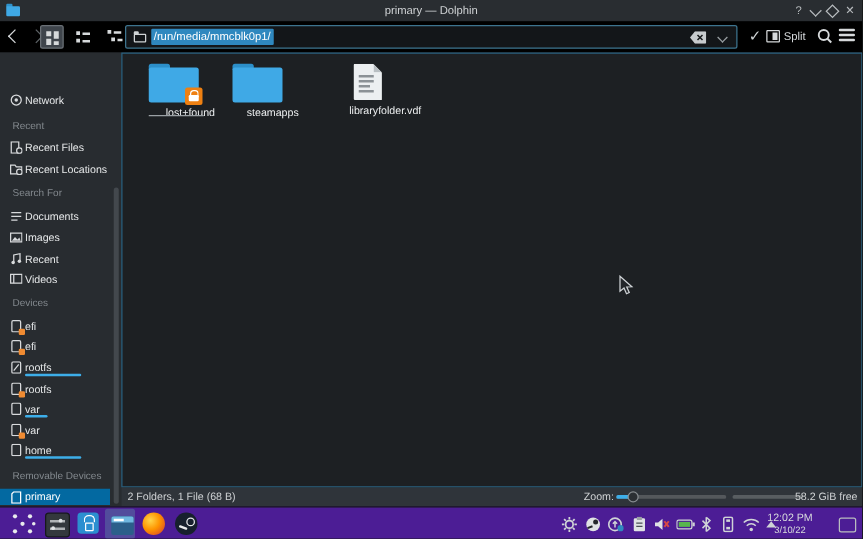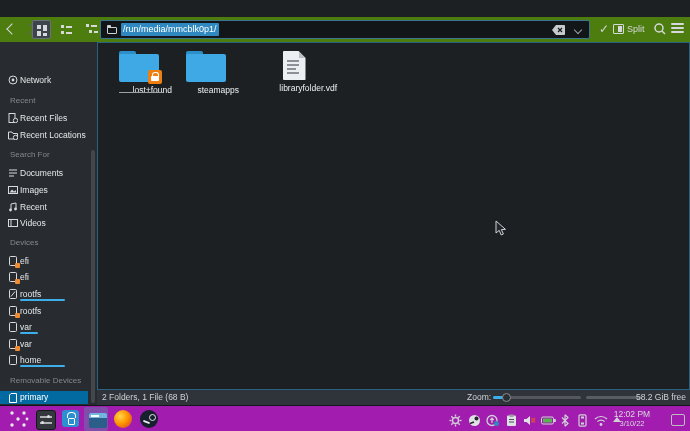--- a/index.html
+++ b/index.html
@@ -9,21 +9,21 @@
   .titlebar{position:absolute;left:0;top:0;width:690px;height:17px;background:#292d31;border-bottom:1px solid #1d2023;}
   .titlebar .appicon{position:absolute;left:5px;top:3px;width:11px;height:10px;}
   .ticon-tab{position:absolute;left:0;top:0;width:5px;height:3px;background:#2f93cc;border-radius:1px;}
   .ticon-body{position:absolute;left:0;top:2px;width:11px;height:8px;background:#3fa9e6;border-radius:1px;}
   .wtitle{position:absolute;left:0;right:0;top:0;height:17px;line-height:17px;text-align:center;
     font-size:9px;color:#cfd2d4;}
   .wctl{position:absolute;top:0;height:17px;line-height:16px;width:14px;text-align:center;font-size:9px;color:#b6babd;}
   .diamond{position:absolute;top:5px;width:6px;height:6px;border:1px solid #b6babd;transform:rotate(45deg);}
   .chev-dn{position:absolute;top:5px;width:6px;height:6px;border-left:1px solid #b6babd;border-bottom:1px solid #b6babd;transform:rotate(-45deg);}
   
-  .toolbar{position:absolute;left:0;top:17px;width:690px;height:25px;background:#4d7c0f;border-bottom:1px solid #23272b;}
+  .toolbar{position:absolute;left:0;top:17px;width:690px;height:25px;background:#000000;border-bottom:1px solid #23272b;}
   .navbtn{position:absolute;top:4px;width:16px;height:16px;}
   .chevL{position:absolute;left:5px;top:4px;width:7px;height:7px;border-left:1.5px solid #d6d9db;border-bottom:1.5px solid #d6d9db;transform:rotate(45deg);}
   .chevR{position:absolute;left:3px;top:4px;width:7px;height:7px;border-right:1.5px solid #5e6367;border-bottom:1.5px solid #5e6367;transform:rotate(-45deg);}
   .viewbtn{position:absolute;top:3px;width:19px;height:19px;border-radius:2px;}
   .viewbtn.active{background:#3e444b;border:1px solid #6b7177;box-sizing:border-box;}
   .vb-sq{position:absolute;background:#d6d9db;}
   .vb-ln{position:absolute;background:#d6d9db;height:1.5px;}
   .urlbar{position:absolute;left:100px;top:3px;width:490px;height:19px;background:#131619;
     border:1px solid #3d748f;border-radius:2px;box-sizing:border-box;}
   .urlfolder{position:absolute;left:6px;top:4px;width:10px;height:9px;}
@@ -71,21 +71,21 @@
   
   .statusbar{position:absolute;left:97px;top:390px;width:593px;height:15px;background:#2f343a;font-size:8.5px;color:#cfd2d4;}
   .st-summary{position:absolute;left:5px;top:0;line-height:15px;}
   .st-zoom{position:absolute;left:370px;top:0;line-height:15px;}
   .zoom-track{position:absolute;left:396px;top:6px;width:88px;height:3px;background:#54585c;border-radius:2px;}
   .zoom-fill{position:absolute;left:0;top:0;width:16px;height:3px;background:#3daee9;border-radius:2px;}
   .zoom-handle{position:absolute;left:405px;top:3px;width:9px;height:9px;background:#2b2f33;border:1px solid #888d91;border-radius:50%;box-sizing:border-box;}
   .cap-track{position:absolute;left:489px;top:6px;width:56px;height:3px;background:#585d61;border-radius:2px;}
   .st-free{position:absolute;right:4px;top:0;line-height:15px;}
   
-  .taskbar{position:absolute;left:0;top:405px;width:690px;height:26px;background:#a21caf;border-top:1px solid #141719;}
+  .taskbar{position:absolute;left:0;top:405px;width:690px;height:26px;background:#4c1d95;border-top:1px solid #141719;}
   .tb-ic{position:absolute;top:3px;width:20px;height:20px;}
   .task-active{position:absolute;left:84px;top:1px;width:24px;height:24px;background:rgba(92,135,165,0.45);border-radius:2px;}
   .settings-tile{position:absolute;left:0;top:1px;width:18px;height:18px;background:#33383d;border-radius:3px;border:1px solid #16191b;}
   .st-line{position:absolute;left:3px;width:12px;height:1.5px;background:#aeb2b5;}
   .st-knob{position:absolute;width:3px;height:3px;background:#dfe2e4;border-radius:50%;}
   .discover-bag{position:absolute;left:1px;top:1px;width:17px;height:17px;background:#2c8fd0;border-radius:3px;}
   .bag-handle{position:absolute;left:5px;top:2px;width:7px;height:5px;border:1.5px solid #fff;border-bottom:none;border-radius:4px 4px 0 0;}
   .bag-dot{position:absolute;left:6px;top:8px;width:5px;height:5px;border:1.5px solid #fff;border-radius:1px;}
   .dolph-win{position:absolute;left:3px;top:4px;width:18px;height:15px;background:#2b5f8a;border-radius:2px;overflow:hidden;}
   .dolph-top{position:absolute;left:0;top:0;width:18px;height:5px;background:#6fb7e0;}
@@ -100,20 +100,35 @@
   .clock .t1{font-size:8.5px;line-height:10px;}
   .clock .t2{font-size:7.5px;line-height:9px;}
   .showdesk{position:absolute;left:671px;top:8px;width:12px;height:10px;border:1.5px solid #b9bdc0;border-radius:2px;}
   .caret-up{position:absolute;width:0;height:0;border-left:4px solid transparent;border-right:4px solid transparent;border-bottom:5px solid #cfd3d6;top:11px;}
 </style>
 </head>
 <body>
 
 <div class="screen">
 
+  <div class="titlebar">
+    <div class="appicon">
+      <div class="ticon-tab"></div>
+        <div class="ticon-body"></div>
+    </div>
+    <div class="wtitle">primary — Dolphin</div>
+    <div class="wctl" style="right:44px;"><span>?</span></div>
+    <div class="wctl" style="right:31px;">
+        <div class="chev-dn" style="left:4px;"></div>
+      </div>
+    <div class="wctl" style="right:17px;">
+        <div class="diamond" style="left:3px;"></div>
+      </div>
+    <div class="wctl" style="right:3px;">✕</div>
+  </div>
 
   <div class="toolbar">
     <div class="navbtn" style="left:3px;">
         <div class="chevL"></div>
       </div>
     <div class="navbtn" style="left:22px;">
         <div class="chevR"></div>
       </div>
 
     <div class="viewbtn active" style="left:32px;">

